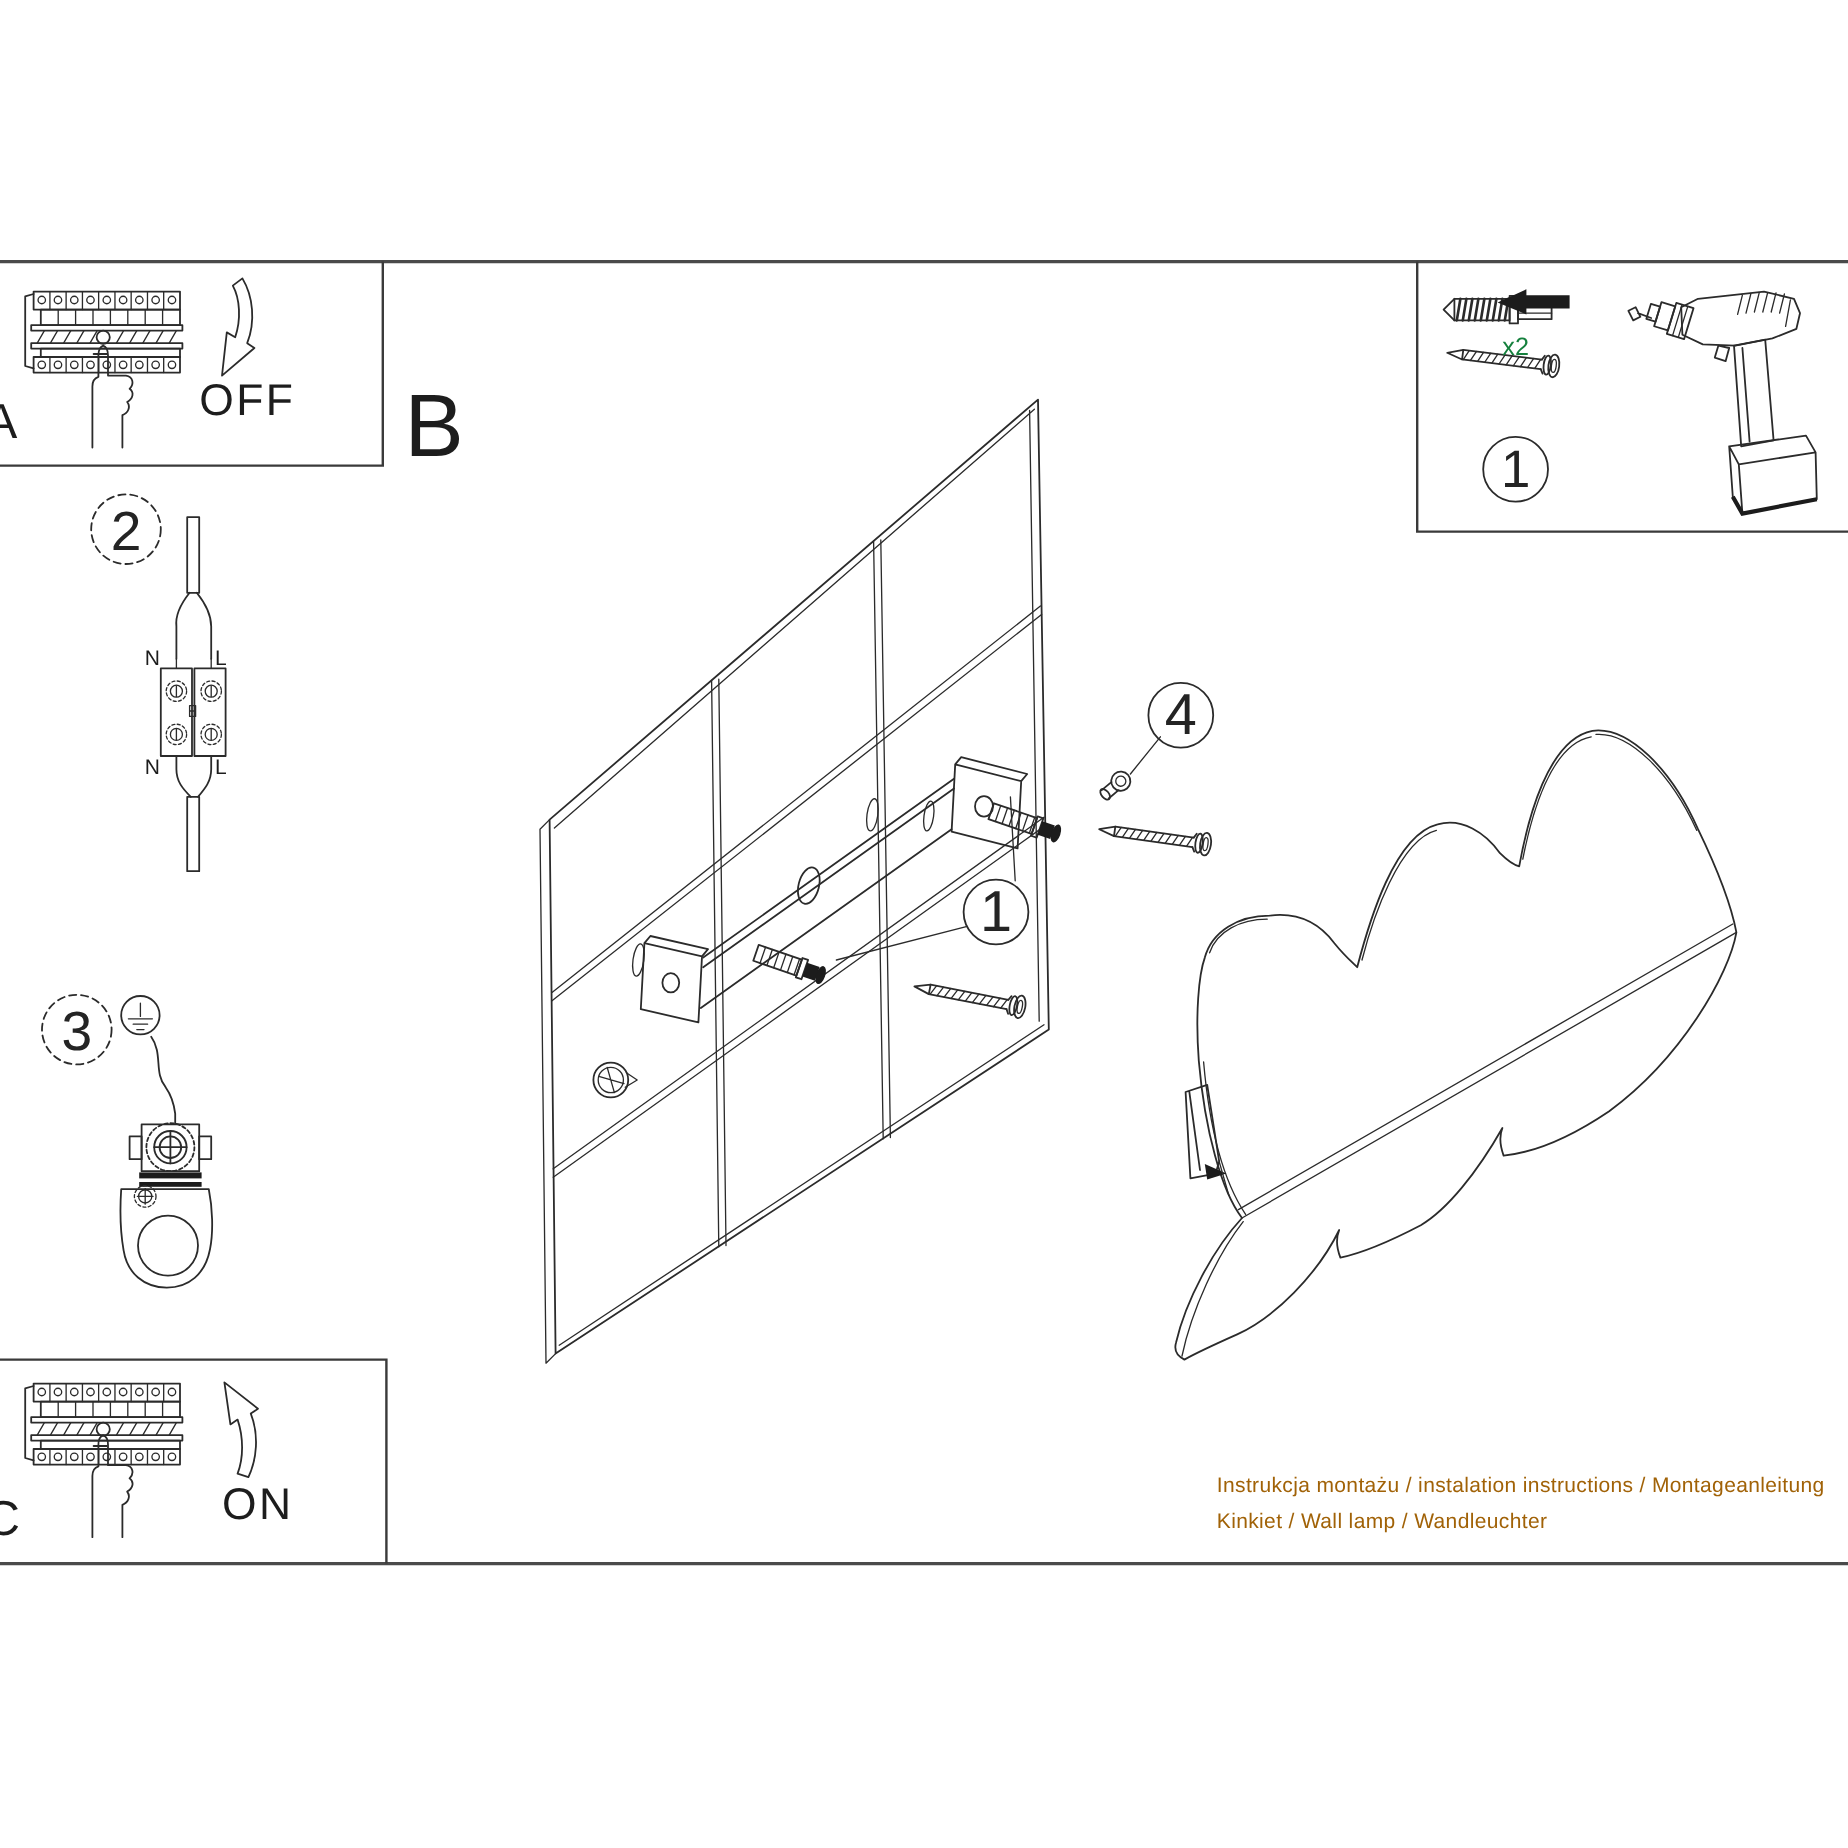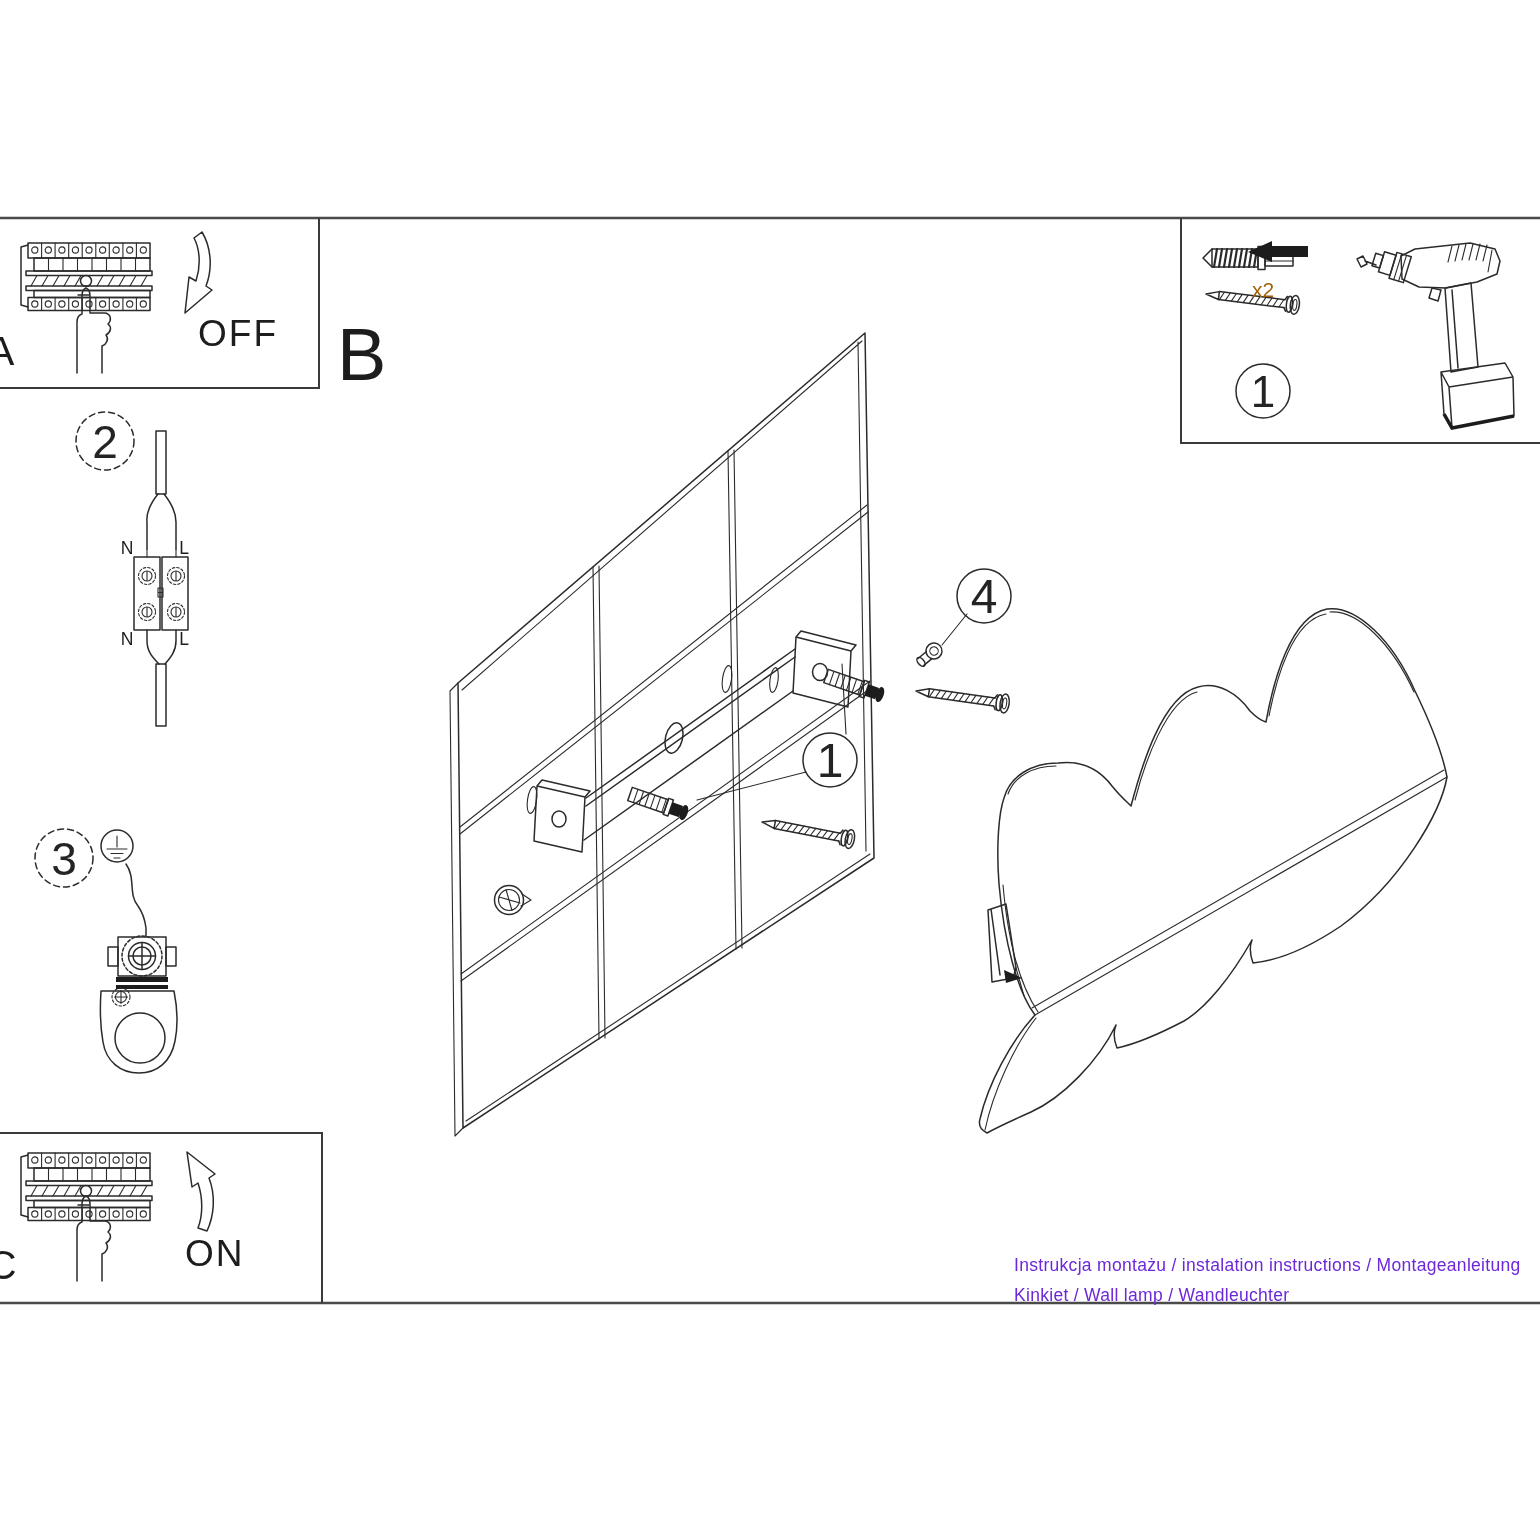--- a/index.html
+++ b/index.html
@@ -10,21 +10,21 @@
   svg.art{position:absolute;left:0;top:0;}
   .ln{fill:none;stroke:#2b2b2b;stroke-width:1.5;stroke-linejoin:round;stroke-linecap:round;}
   .thin{stroke-width:1.1;}
   .thick{stroke-width:2.2;}
   .dark{fill:#1c1c1c;stroke:none;}
   .txt{position:absolute;white-space:nowrap;line-height:1;color:#1d1d1d;}
   .center{transform:translate(-50%,-50%);}
   .big-letter{font-size:41px;}
   .callout-num{font-size:48px;color:#242424;}
   .small-lbl{font-size:17.5px;}
-  .footer-line{font-size:17.5px;color:#6d28d9;letter-spacing:0.3px;margin-top:28px;}
+  .footer-line{font-size:17.5px;color:#a16207;letter-spacing:0.3px;}
 </style>
 </head>
 <body>
 
 <div class="canvas">
 
 <svg class="art" width="1540" height="1540" viewBox="0 0 1540 1540">
   <defs>
 
     <g id="breaker-unit">
@@ -254,32 +254,32 @@
       <path class="ln" d="M1441,372 L1505,363 L1513,377 L1449,387 Z M1449,387 L1452,428 L1514,416 L1513,377 M1441,372 L1444,414 L1452,428"></path>
       <path d="M1444,414 L1452,428 L1514,416" fill="none" stroke="#1c1c1c" stroke-width="3.5"></path>
     </g>
   </g>
 </svg>
 
 <div class="txt big-letter" style="left:-13px;top:331px;">A</div>
 <div class="txt" style="left:337px;top:318px;font-size:74px;">B</div>
 <div class="txt big-letter" style="left:-13px;top:1245px;">C</div>
 
-<div class="txt" style="left:166px;top:315px;font-size:37px;letter-spacing:2px;margin-left:32px;">OFF</div>
+<div class="txt" style="left:166px;top:315px;font-size:37px;letter-spacing:2px;">OFF</div>
 <div class="txt" style="left:166px;top:1235px;font-size:37px;letter-spacing:2px;margin-left:19px;">ON</div>
 
 <div class="txt center callout-num" style="left:105px;top:442px;font-size:46px;">2</div>
 <div class="txt center callout-num" style="left:64px;top:859px;font-size:46px;">3</div>
 <div class="txt center callout-num" style="left:830px;top:761px;">1</div>
 <div class="txt center callout-num" style="left:984px;top:597px;">4</div>
 <div class="txt center callout-num" style="left:1263px;top:392px;font-size:44px;">1</div>
 
 <div class="txt center small-lbl" style="left:127px;top:549px;">N</div>
 <div class="txt center small-lbl" style="left:184px;top:549px;">L</div>
 <div class="txt center small-lbl" style="left:127px;top:640px;">N</div>
 <div class="txt center small-lbl" style="left:184px;top:640px;">L</div>
 
-<div class="txt center" style="left:1263px;top:289px;font-size:21px;color:#a16207;">x2</div>
+<div class="txt center" style="left:1263px;top:289px;font-size:21px;color:#15803d;">x2</div>
 
 <div class="txt footer-line" style="left:1014px;top:1229px;">Instrukcja montażu / instalation instructions / Montageanleitung</div>
 <div class="txt footer-line" style="left:1014px;top:1259px;">Kinkiet / Wall lamp / Wandleuchter</div>
 
 </div>
 
 </body></html>

